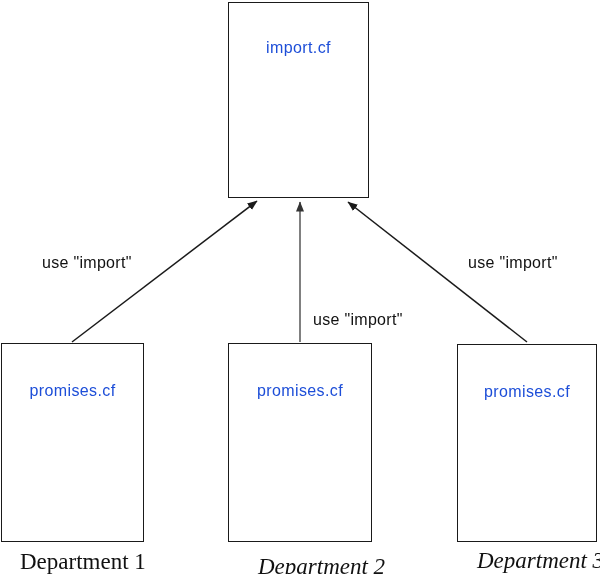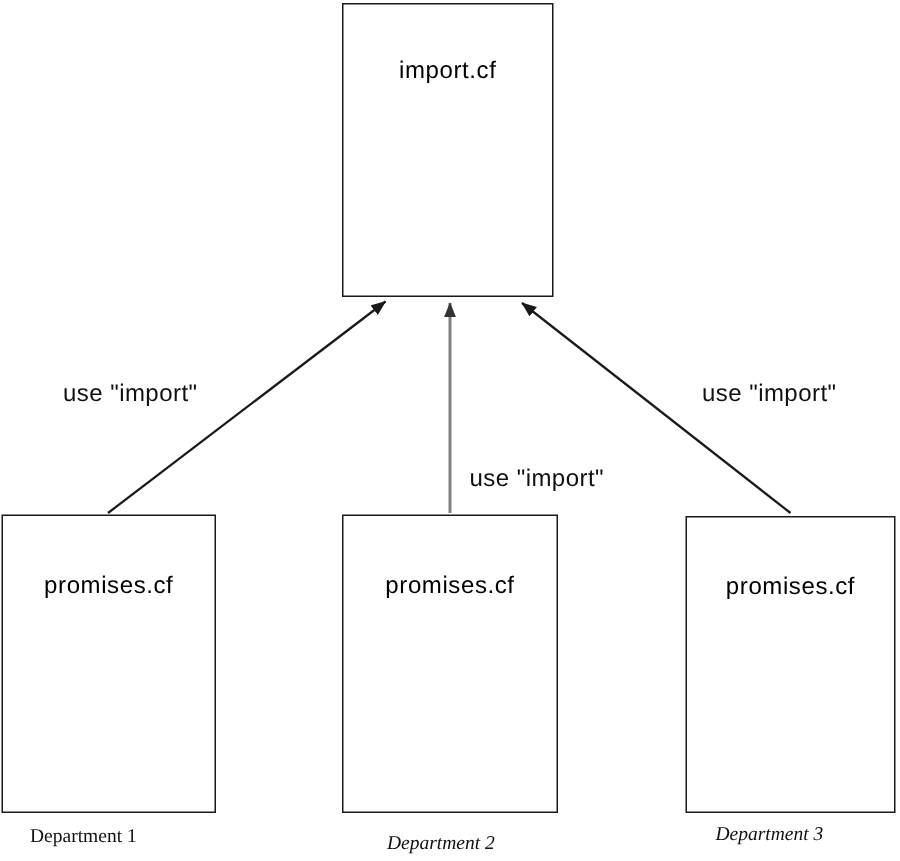--- a/index.html
+++ b/index.html
@@ -27,21 +27,21 @@
     box-sizing: border-box;
     border: 1.5px solid #1a1a1a;
     background: #ffffff;
     display: flex;
     justify-content: center;
     align-items: flex-start;
   }
   .node-box .file-label {
     font-size: 16px;
     letter-spacing: 0.4px;
-    color: #000000;
+    color: #1d4ed8;
     white-space: nowrap;
   }
   .box-import   { left: 228px; top: 2px;   width: 141px; height: 196px; }
   .box-import .file-label { padding-top: 36px; }
   .box-prom-1   { left: 1px;   top: 343px; width: 143px; height: 199px; }
   .box-prom-2   { left: 228px; top: 343px; width: 144px; height: 199px; }
   .box-prom-3   { left: 457px; top: 344px; width: 140px; height: 198px; }
   .box-prom-1 .file-label,
   .box-prom-2 .file-label,
   .box-prom-3 .file-label { padding-top: 38px; }
@@ -53,21 +53,21 @@
     color: #111111;
     white-space: nowrap;
   }
   .edge-label-1 { left: 42px;  top: 254px; }
   .edge-label-2 { left: 313px; top: 311px; }
   .edge-label-3 { left: 468px; top: 254px; }
 
   .dept-caption {
     position: absolute;
     font-family: "Liberation Serif", serif;
-    font-size: 13px;
+    font-size: 23px;
     color: #111111;
     white-space: nowrap;
   }
   .dept-1 { left: 20px;  top: 549px; }
   .dept-2 { left: 258px; top: 554px; font-style: italic; }
   .dept-3 { left: 477px; top: 548px; font-style: italic; }
 </style>
 </head>
 <body>
 

